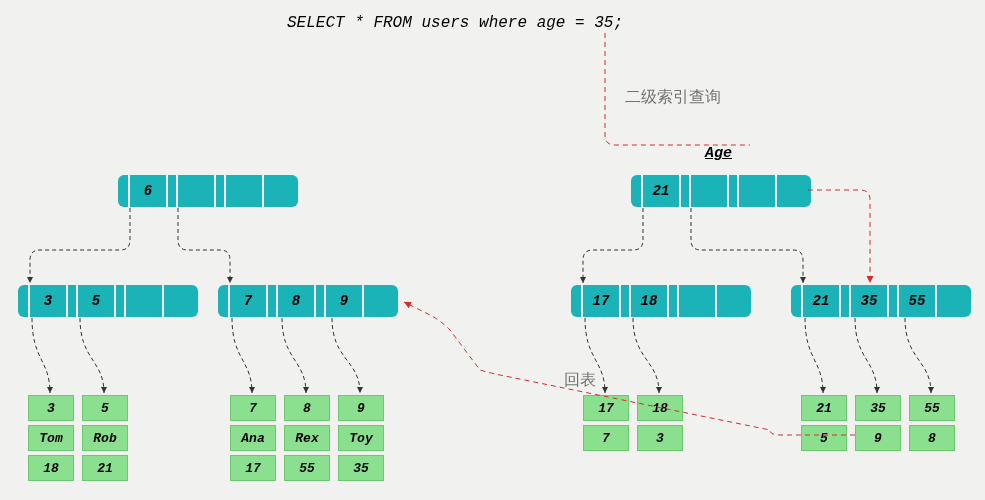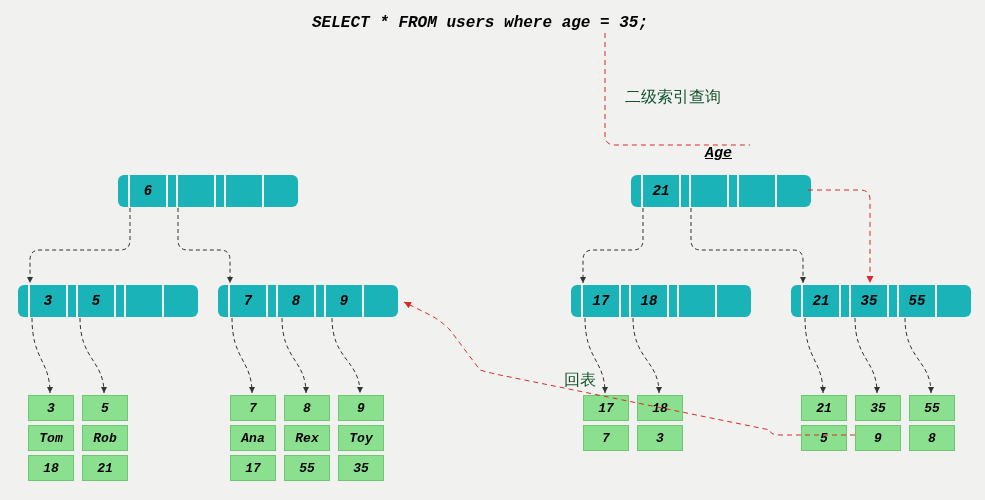--- a/index.html
+++ b/index.html
@@ -9,23 +9,23 @@
     height: 500px;
     background: #f1f1ef;
     font-family: "Courier New", monospace;
     font-style: italic;
     position: relative;
     overflow: hidden;
   }
   .sql {
     position: absolute;
     top: 14px;
-    left: 312px;
+    left: 287px;
     font-size: 16px;
-    font-weight: bold;
+    font-weight: normal;
     text-align: right;
   }
   .tree-label {
     position: absolute;
     font-size: 15px;
     font-weight: bold;
   }
   .node {
     position: absolute;
     background: #1ab3b8;
@@ -60,21 +60,21 @@
     background: #8be08f;
     border: 1px solid #6cc96f;
     display: flex;
     align-items: center;
     justify-content: center;
     font-size: 13px;
     font-weight: bold;
   }
   .anno {
     position: absolute;
-    color: #14532d;
+    color: #737373;
     font-style: normal;
     font-family: Liberation Sans, sans-serif;
     font-size: 16px;
   }
   svg.arrows {
     position: absolute;
     top: 0; left: 0;
     width: 985px; height: 500px;
     pointer-events: none;
   }

